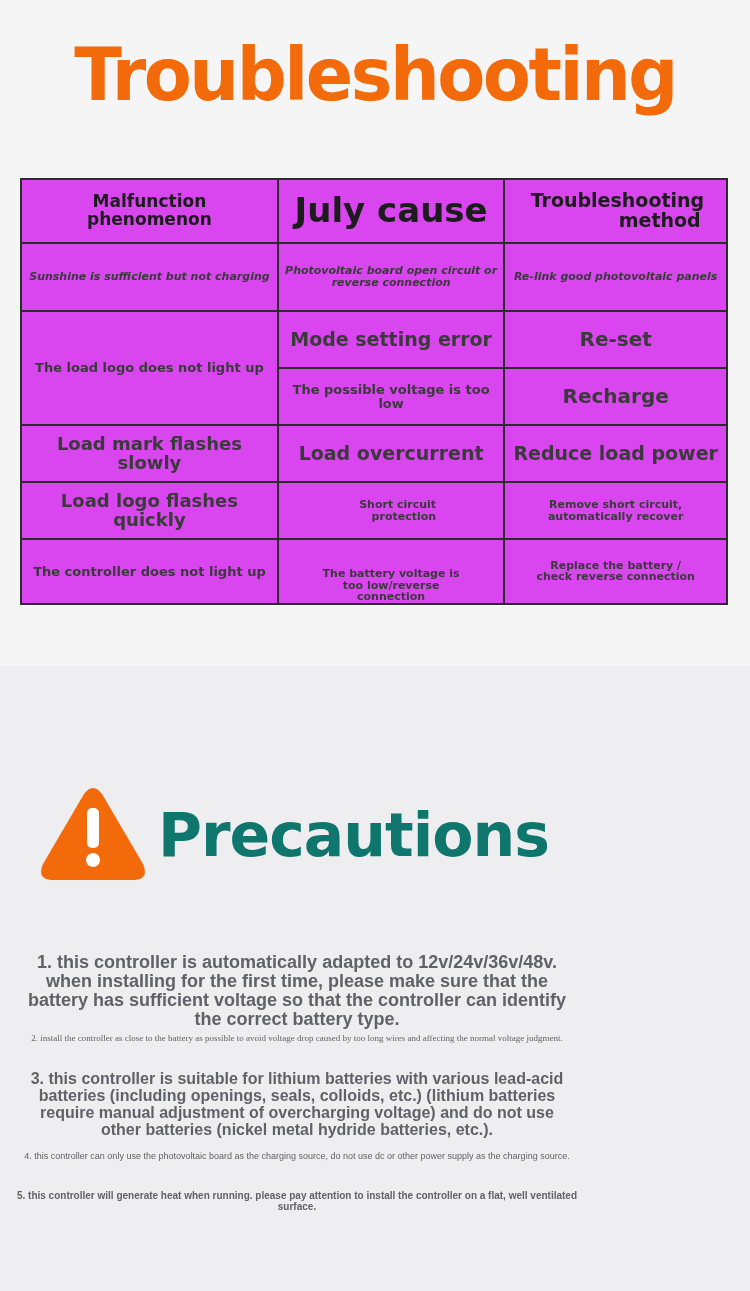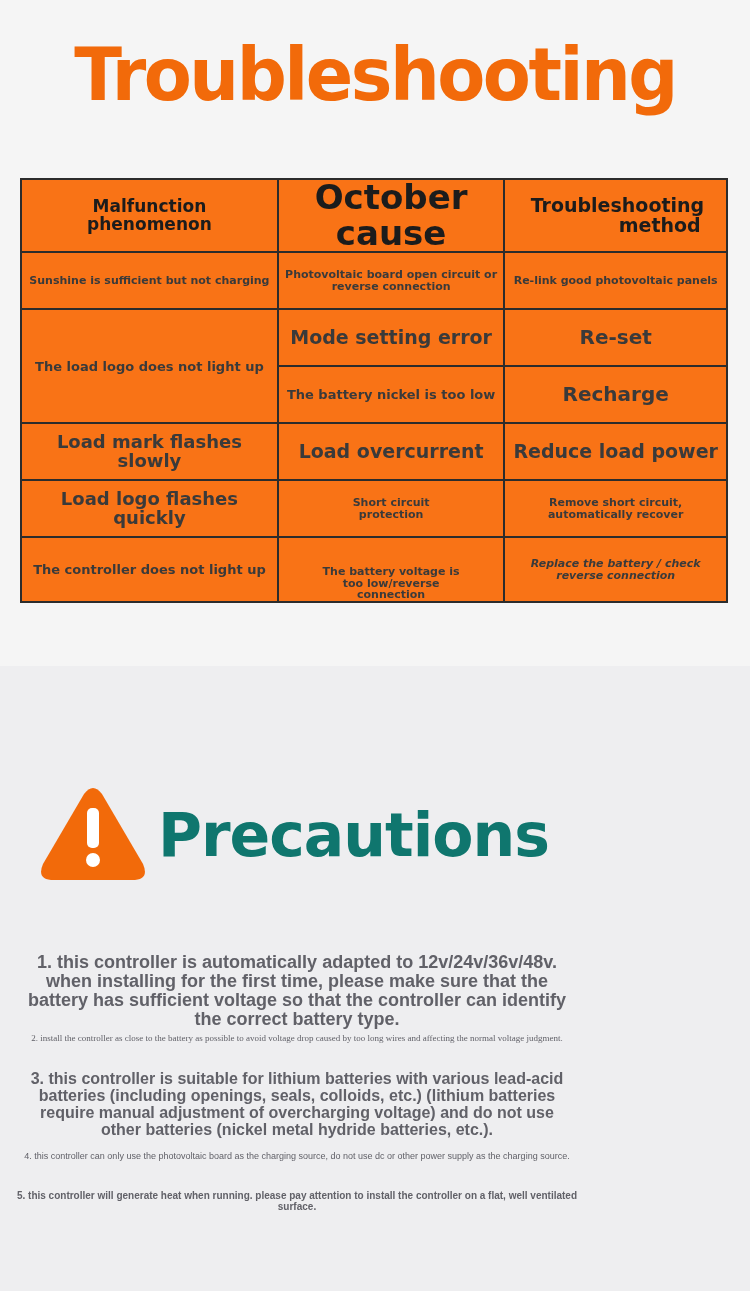--- a/index.html
+++ b/index.html
@@ -8,31 +8,31 @@
 
     .top-section { position: absolute; left: 0; top: 0; width: 750px; height: 666px; background: #f5f5f5; }
     .page-title {
       position: absolute; left: 0; top: 34px; width: 750px; text-align: center;
       font-family: "DejaVu Sans", sans-serif; font-weight: bold; font-size: 70px;
       color: #f26a0a; letter-spacing: -2.5px; transform: scaleY(1.05);
     }
 
     table.ts-table {
       position: absolute; left: 20px; top: 178px; width: 708px;
-      border-collapse: collapse; background: #f97316;
+      border-collapse: collapse; background: #d946ef;
       border: 2px solid #2c2c2c;
     }
     .ts-table td {
       border: 2px solid #2c2c2c; text-align: center; vertical-align: middle;
       color: #3a3a3a; font-weight: bold; line-height: 1.05;
       padding: 0 6px;
     }
     .col1 { width: 258px; } .col2 { width: 227px; } .col3 { width: 223px; }
     .hdr td { height: 64px; color: #1c1c1c; }
-    .r1 td { height: 57px; }
+    .r1 td { height: 68px; font-style: italic; }
     .r2 td, .r3 td, .r4 td, .r5 td, .r6 td { height: 57px; border-radius: 12px; }
     .f-hdr { font-size: 17px; }
     .f-big { font-size: 34px; }
     .f-xs { font-size: 11px; font-weight: bold; }
     .f-sm { font-size: 13px; }
     .f-md { font-size: 19px; }
     .f-lg { font-size: 20px; }
 
     .bottom-section { position: absolute; left: 0; top: 666px; width: 750px; height: 625px; background: #eeeef0; }
     .warn-icon { position: absolute; left: 40px; top: 786px; width: 106px; height: 96px; }
@@ -57,51 +57,51 @@
 
 <table class="ts-table">
   <colgroup>
       <col class="col1">
       <col class="col2">
       <col class="col3">
     </colgroup>
   <tbody>
       <tr class="hdr">
     <td class="f-hdr">Malfunction phenomenon</td>
-    <td class="f-big">October cause</td>
+    <td class="f-big">July cause</td>
     <td class="f-hdr"><span style="display:inline-block;width:170px;text-align:right;font-size:19px;">Troubleshooting method</span></td>
   </tr>
   <tr class="r1">
     <td class="f-xs">Sunshine is sufficient but not charging</td>
     <td class="f-xs">Photovoltaic board open circuit or reverse connection</td>
     <td class="f-xs">Re-link good photovoltaic panels</td>
   </tr>
   <tr class="r2">
     <td class="f-sm" rowspan="2">The load logo does not light up</td>
     <td class="f-md">Mode setting error</td>
     <td class="f-lg">Re-set</td>
   </tr>
   <tr class="r3">
-    <td class="f-sm">The battery nickel is too low</td>
+    <td class="f-sm">The possible voltage is too low</td>
     <td class="f-lg">Recharge</td>
   </tr>
   <tr class="r4">
     <td class="f-md" style="font-size:18px;">Load mark flashes slowly</td>
     <td class="f-md">Load overcurrent</td>
     <td class="f-md">Reduce load power</td>
   </tr>
   <tr class="r5">
     <td class="f-md" style="font-size:18px;">Load logo flashes quickly</td>
-    <td class="f-xs"><span style="display:inline-block;width:90px;">Short circuit protection</span></td>
+    <td class="f-xs"><span style="display:inline-block;width:90px;text-align:right;">Short circuit protection</span></td>
     <td class="f-xs">Remove short circuit, automatically recover</td>
   </tr>
   <tr class="r6">
     <td class="f-sm">The controller does not light up</td>
     <td class="f-xs"><span style="display:inline-block;width:160px;margin-top:28px;">The battery voltage is too low/reverse connection</span></td>
-    <td class="f-xs"><span style="display:inline-block;width:170px;font-style:italic;">Replace the battery / check reverse connection</span></td>
+    <td class="f-xs"><span style="display:inline-block;width:170px;">Replace the battery / check reverse connection</span></td>
   </tr>
 </tbody>
   </table>
 
 <div class="bottom-section"></div>
 
 <svg class="warn-icon" viewBox="0 0 106 96">
   <path d="M44 8 Q53 -4 62 8 L103 78 Q110 94 92 94 L14 94 Q-4 94 3 78 Z" fill="#f26a0a"></path>
   <rect x="47" y="22" width="12" height="40" rx="5" fill="#ffffff"></rect>
   <circle cx="53" cy="74" r="7" fill="#ffffff"></circle>

